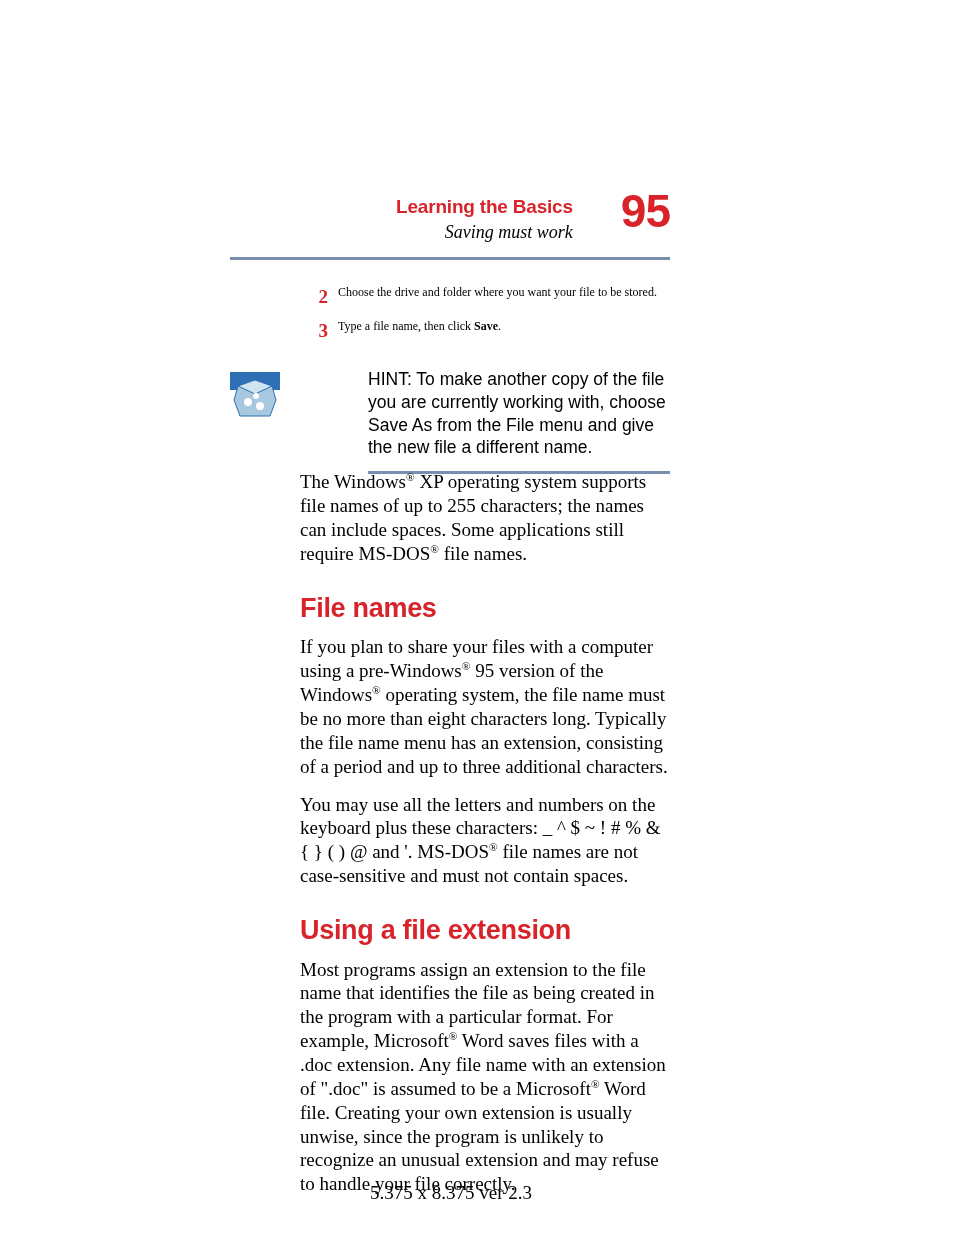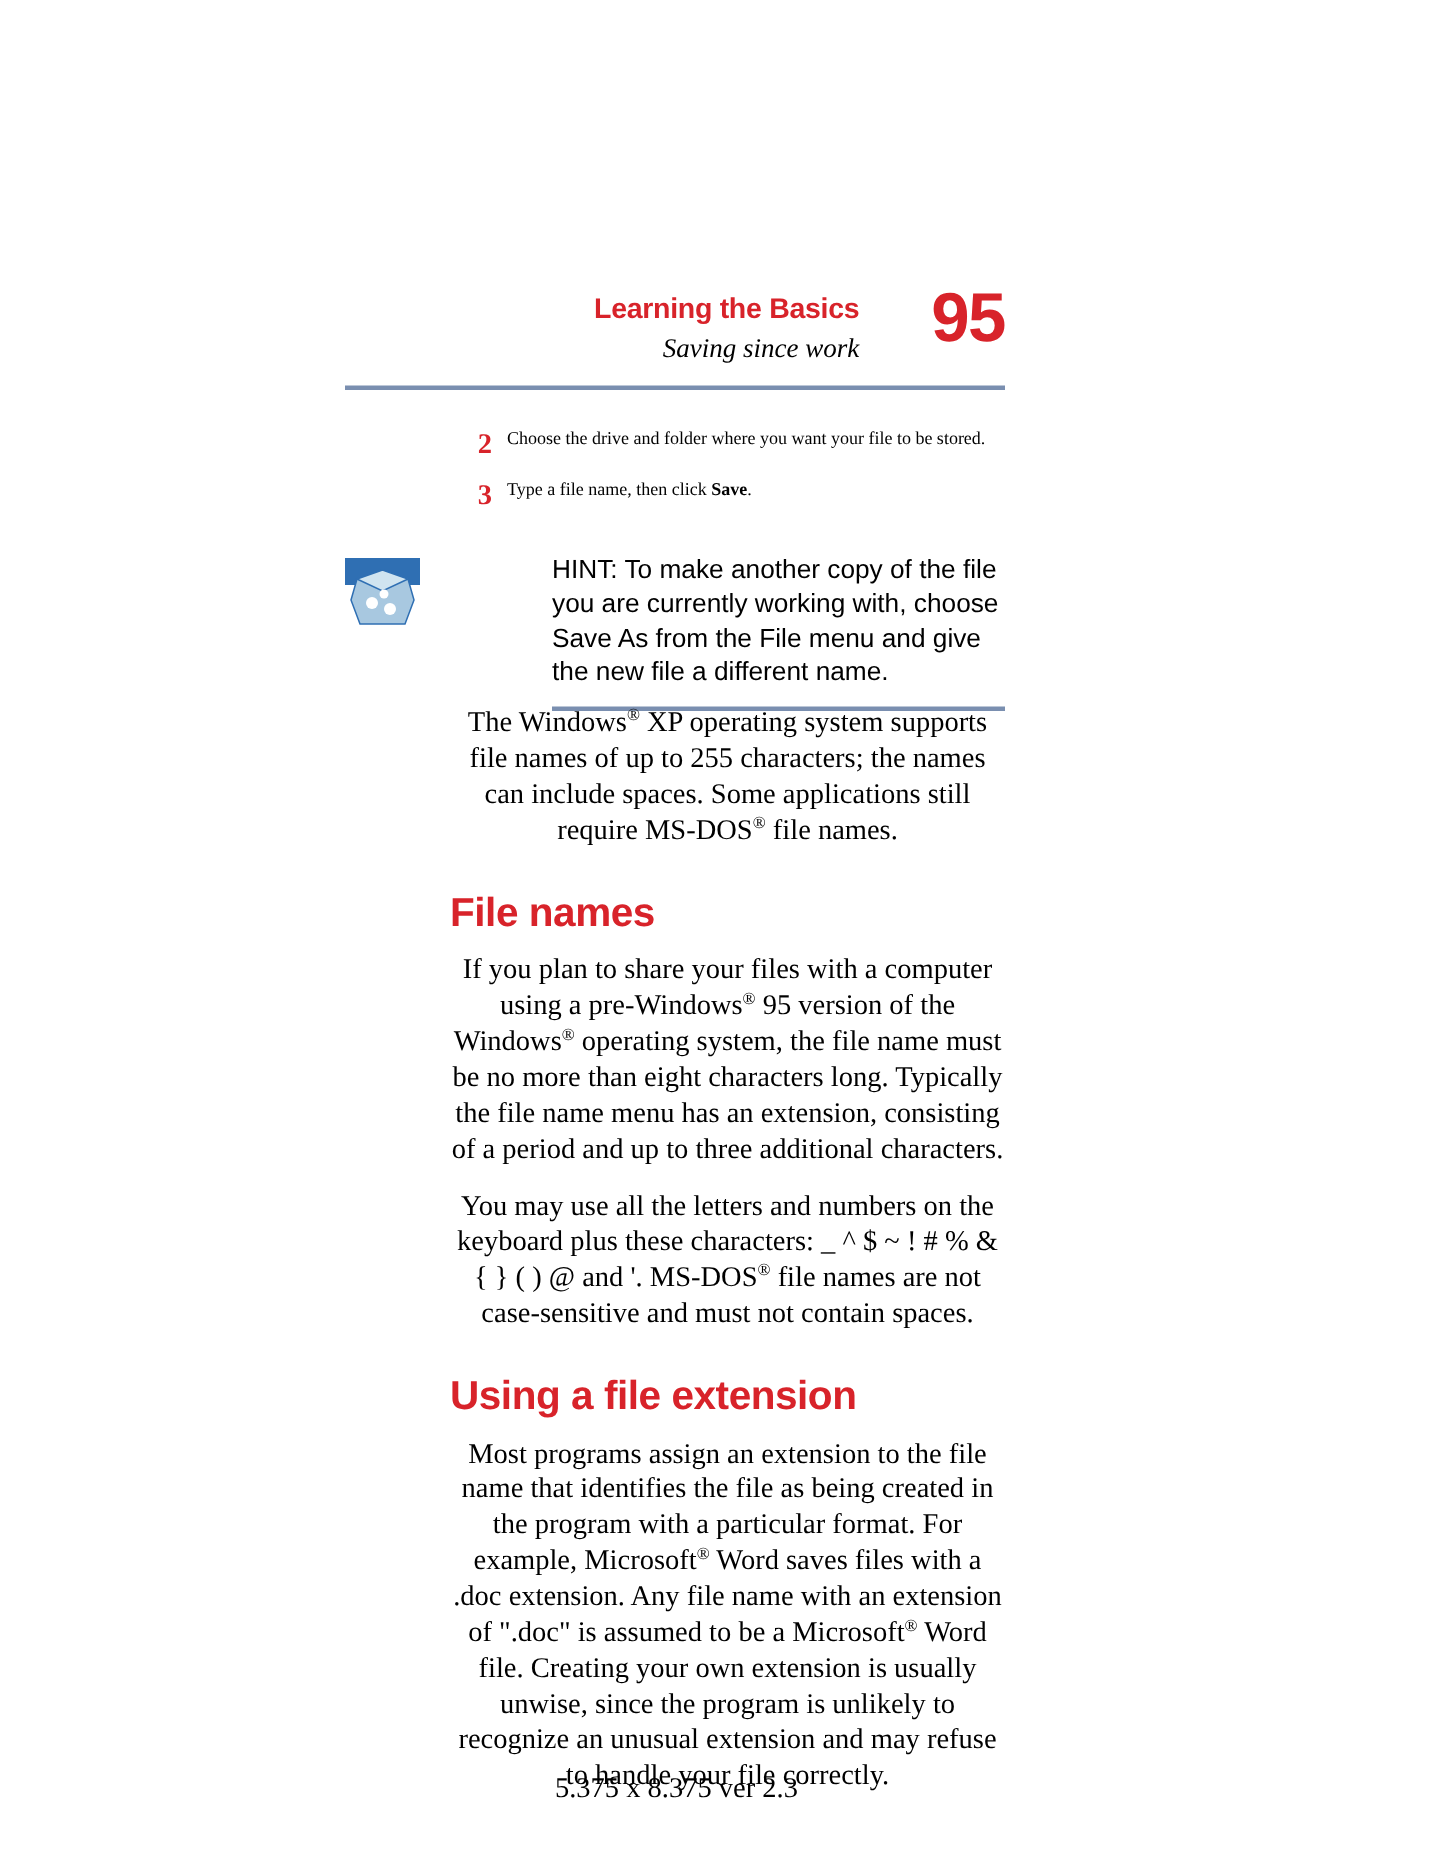--- a/index.html
+++ b/index.html
@@ -122,21 +122,20 @@
   }
   .hint-rule {
     border: none;
     border-top: 3px solid #7a8fb0;
     margin: 12px 0 0 0;
   }
   .para {
     font-size: 19px;
     line-height: 1.25;
     margin: 0 0 14px 0;
-    text-align: center;
   }
   .h2 {
     font-family: Arial, Helvetica, sans-serif;
     font-weight: bold;
     color: #d8232a;
     font-size: 27px;
     margin: 26px 0 10px 0;
     letter-spacing: -0.3px;
   }
   sup {
@@ -155,21 +154,21 @@
 </style>
 </head>
 <body>
 
 <div class="page">
 
   <div class="header">
     <div class="header-row">
       <div class="header-text">
         <div class="chapter-title">Learning the Basics</div>
-        <div class="section-title">Saving since work</div>
+        <div class="section-title">Saving must work</div>
       </div>
       <div class="page-number">95</div>
     </div>
     <hr class="thick-rule">
   </div>
 
   <div class="content" style="top:285px;">
     <div class="step">
       <div class="step-num">2</div>
       <div class="step-text">Choose the drive and folder where you want your file to be stored.</div>

